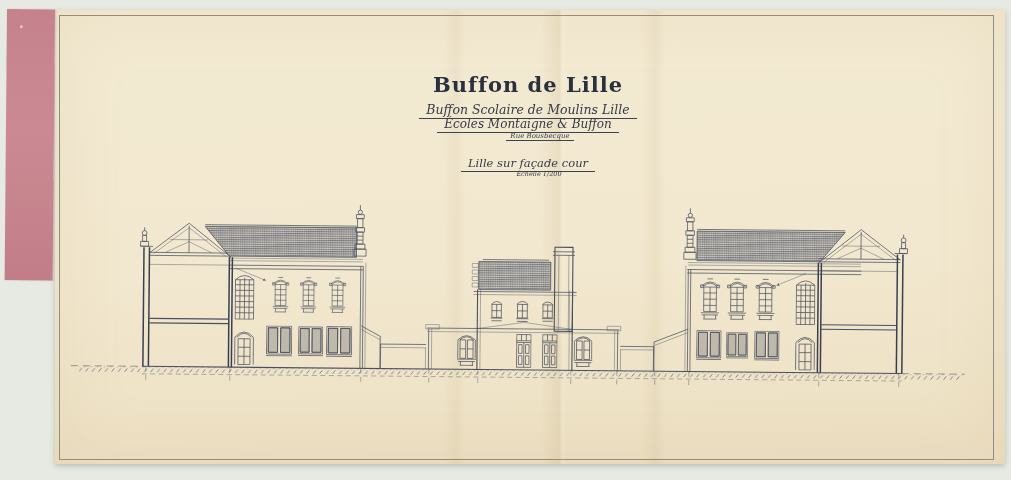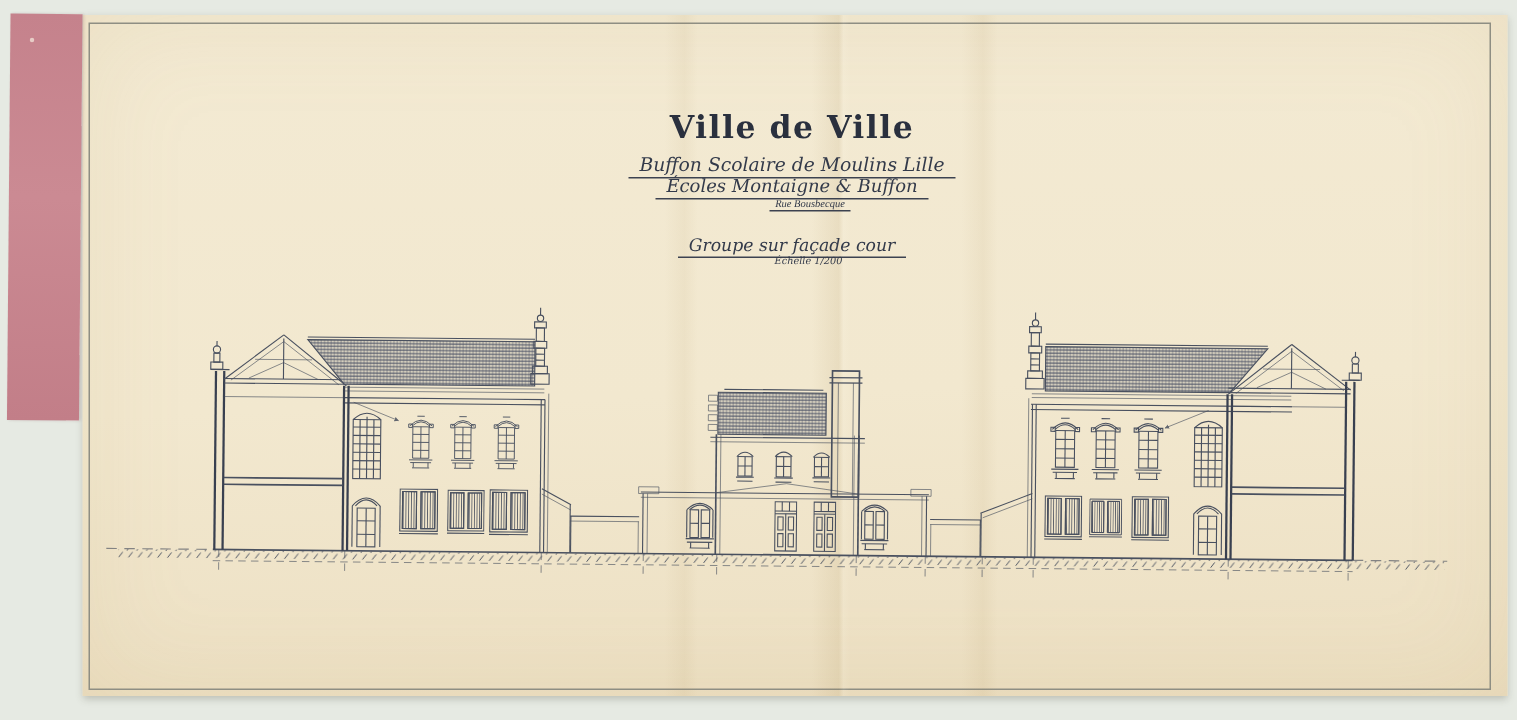--- a/index.html
+++ b/index.html
@@ -24,21 +24,21 @@
          background:#ecd9d0;opacity:.85;}
   
   .titles{position:absolute;left:378px;top:0;width:300px;text-align:center;color:#333a4a;}
   .t-city{position:absolute;left:0;top:72px;width:100%;font-size:21px;letter-spacing:1px;
           color:#2a303e;font-weight:600;}
   .t-line{position:absolute;left:0;width:100%;font-style:italic;}
   .t-line span{display:inline-block;border-bottom:1px solid #3c4250;padding:0 7px 1px;}
   .t-sub1{top:102px;font-size:12.5px;}
   .t-sub2{top:117px;font-size:12px;font-style:italic;}
   .t-sub3{top:131.5px;font-size:7px;}
-  .t-sub3 span{margin-left:24px;padding:0 4px 0;font-family:Liberation Serif, serif;}
+  .t-sub3 span{margin-left:24px;padding:0 4px 0;}
   .t-draw{top:156px;font-size:11.5px;}
   .t-scale{top:170px;font-size:6.5px;}
   .t-scale span{margin-left:22px;border-bottom:none;}
   
   svg.dw{position:absolute;left:0;top:0;width:1011px;height:480px;
          stroke:#49505f;fill:none;stroke-width:.75;}
   .hv{stroke-width:1.5;stroke:#394050;}
   .md{stroke-width:1.1;}
   .th{stroke-width:.5;opacity:.85;}
   .dsh{stroke-dasharray:5 3.5;opacity:.7;stroke-width:.6;}
@@ -54,25 +54,25 @@
     <div class="crease c1"></div>
     <div class="crease c2"></div>
     <div class="crease c3"></div>
   </div>
 
   <div class="strip">
     <div class="fleck"></div>
   </div>
 
   <div class="titles">
-    <div class="t-city">Ville de Ville</div>
+    <div class="t-city">Buffon de Lille</div>
     <div class="t-line t-sub1"><span>Buffon Scolaire de Moulins Lille</span></div>
     <div class="t-line t-sub2"><span>Écoles Montaigne &amp; Buffon</span></div>
     <div class="t-line t-sub3"><span>Rue Bousbecque</span></div>
-    <div class="t-line t-draw"><span>Groupe sur façade cour</span></div>
+    <div class="t-line t-draw"><span>Lille sur façade cour</span></div>
     <div class="t-line t-scale"><span>Échelle 1/200</span></div>
   </div>
 
   <svg class="dw" viewBox="0 0 1011 480">
     <defs>
       <marker id="arr" markerWidth="7" markerHeight="7" refX="5.5" refY="3" orient="auto">
         <path d="M0,0 L6,3 L0,6 Z" fill="#49505f" stroke="none"></path>
       </marker>
       <pattern id="roofHatch" width="2.2" height="2.2" patternUnits="userSpaceOnUse">
         <rect width="2.2" height="2.2" fill="#d3cdbc" stroke="none"></rect>

